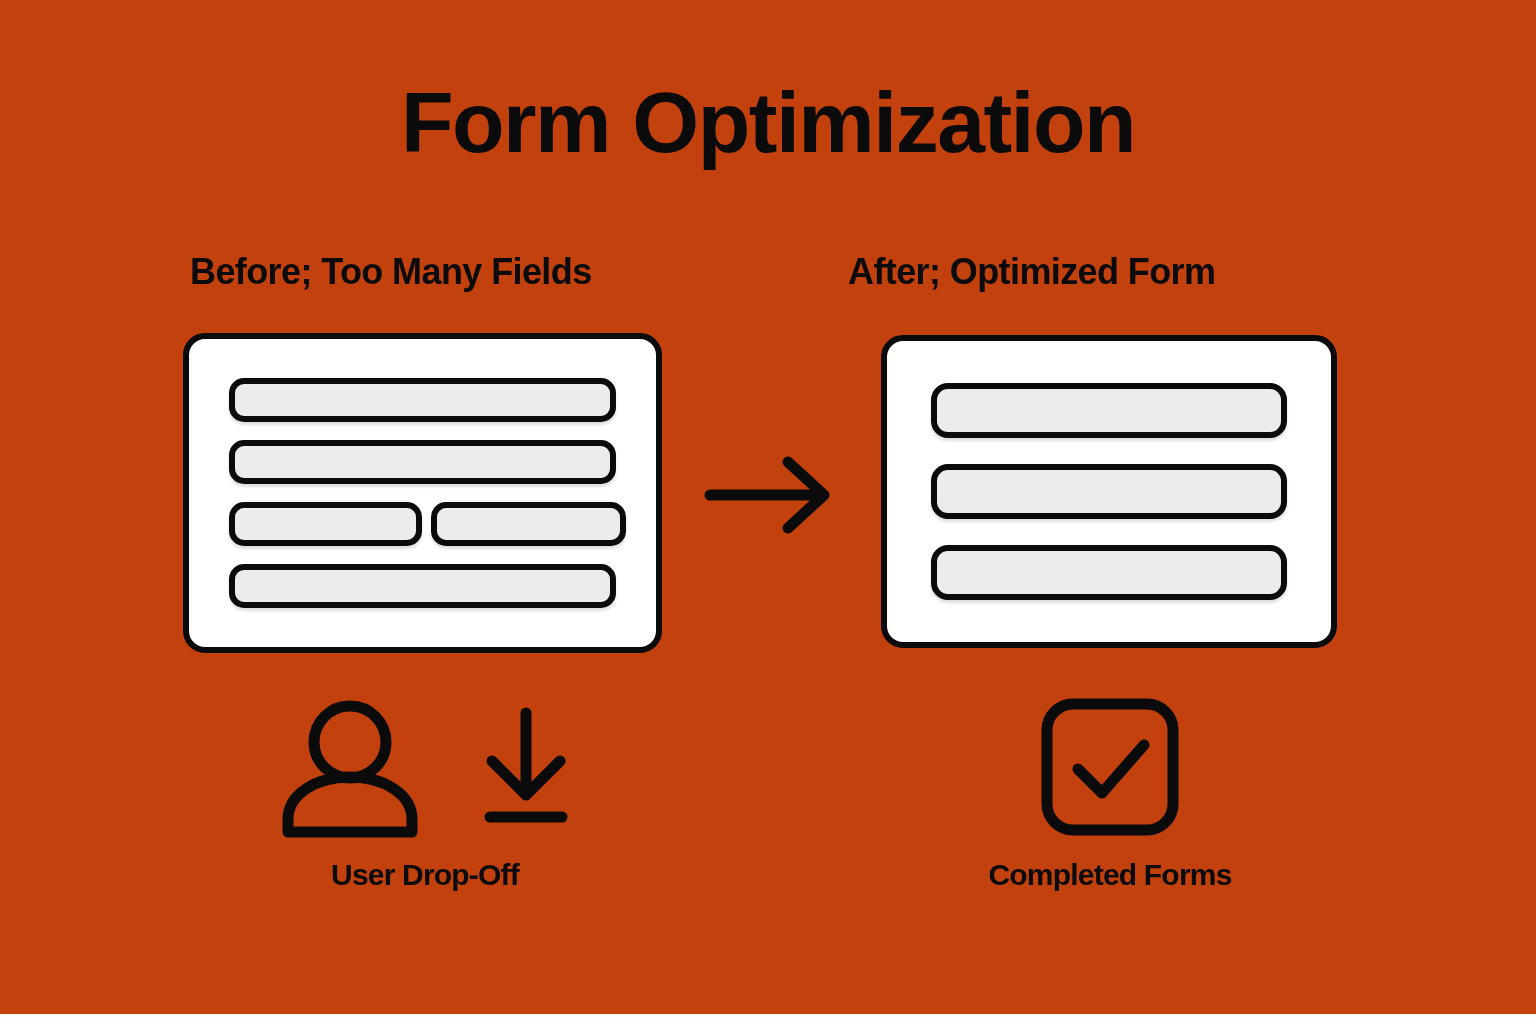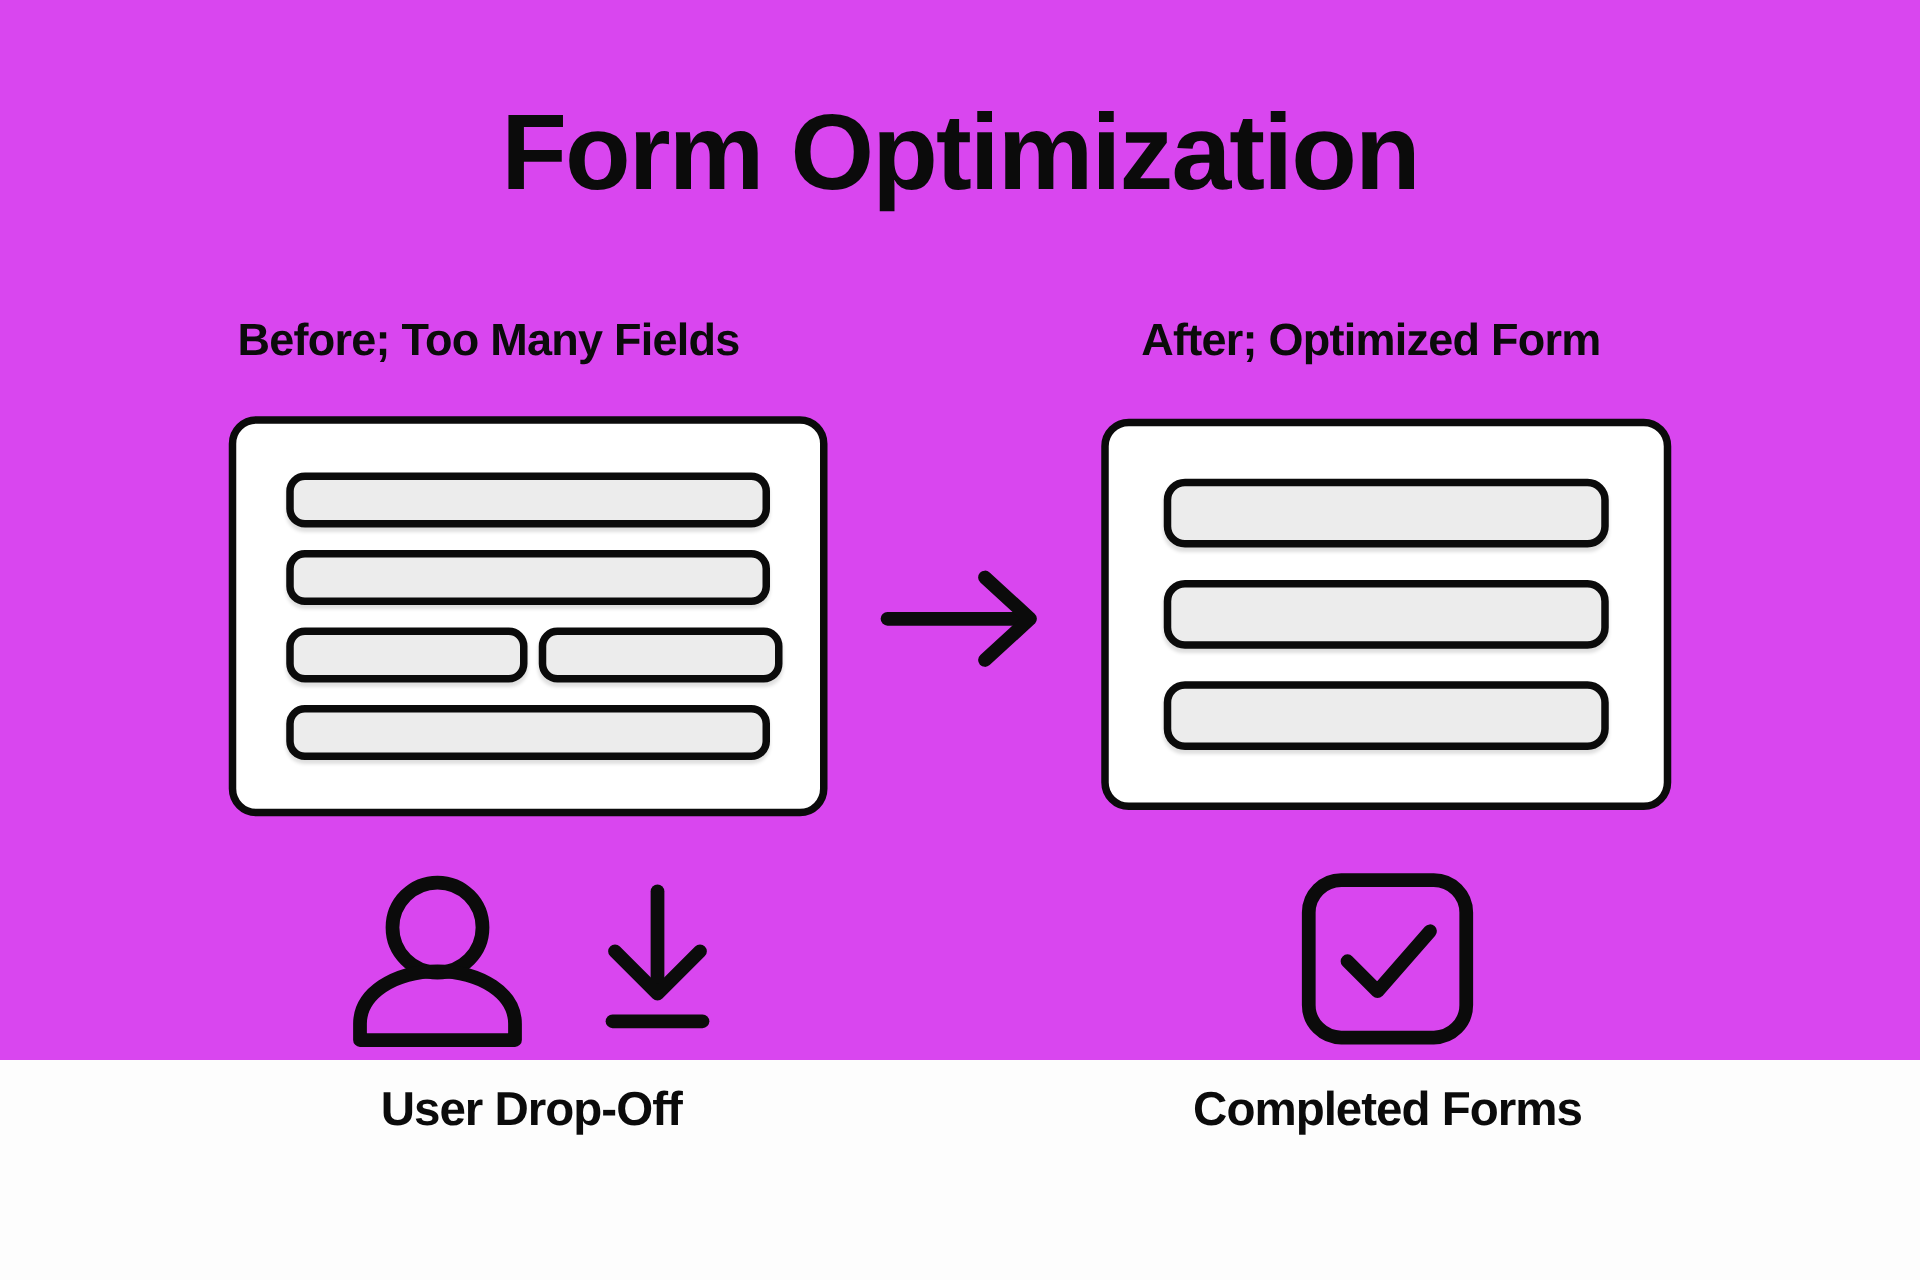--- a/index.html
+++ b/index.html
@@ -11,22 +11,22 @@
     width: 1536px;
     height: 1024px;
     background: #fdfdfd;
     font-family: "Liberation Sans", sans-serif;
     color: #0b0b0b;
     overflow: hidden;
   }
   #stage {
     position: relative;
     width: 1536px;
-    height: 848px;
-    background: #d946ef;
+    height: 1014px;
+    background: #c2410c;
   }
 
   
   .title {
     position: absolute;
     left: 0;
     top: 74px;
     width: 1536px;
     text-align: center;
     font-size: 86px;
@@ -41,21 +41,21 @@
   .col-heading {
     position: absolute;
     font-size: 36px;
     line-height: 44px;
     font-weight: 700;
     letter-spacing: -0.6px;
     color: #0b0b0b;
     white-space: nowrap;
   }
   #heading-before { left: 190px; top: 250px; }
-  #heading-after  { left: 913px; top: 250px; }
+  #heading-after  { left: 848px; top: 250px; }
 
   
   .form-card {
     position: absolute;
     box-sizing: border-box;
     background: #ffffff;
     border: 6px solid #0b0b0b;
     border-radius: 22px;
   }
   #card-before {
@@ -125,22 +125,22 @@
   .outcome-icons {
     display: flex;
     flex-direction: row;
     align-items: center;
     justify-content: center;
     gap: 62px;
     height: 142px;
   }
 
   .outcome-label {
-    margin-top: 27px;
-    font-size: 38px;
+    margin-top: 14px;
+    font-size: 30px;
     line-height: 46px;
     font-weight: 700;
     letter-spacing: -0.8px;
     color: #0b0b0b;
     white-space: nowrap;
     text-align: center;
   }
 
   svg { display: block; overflow: visible; }
 </style>

